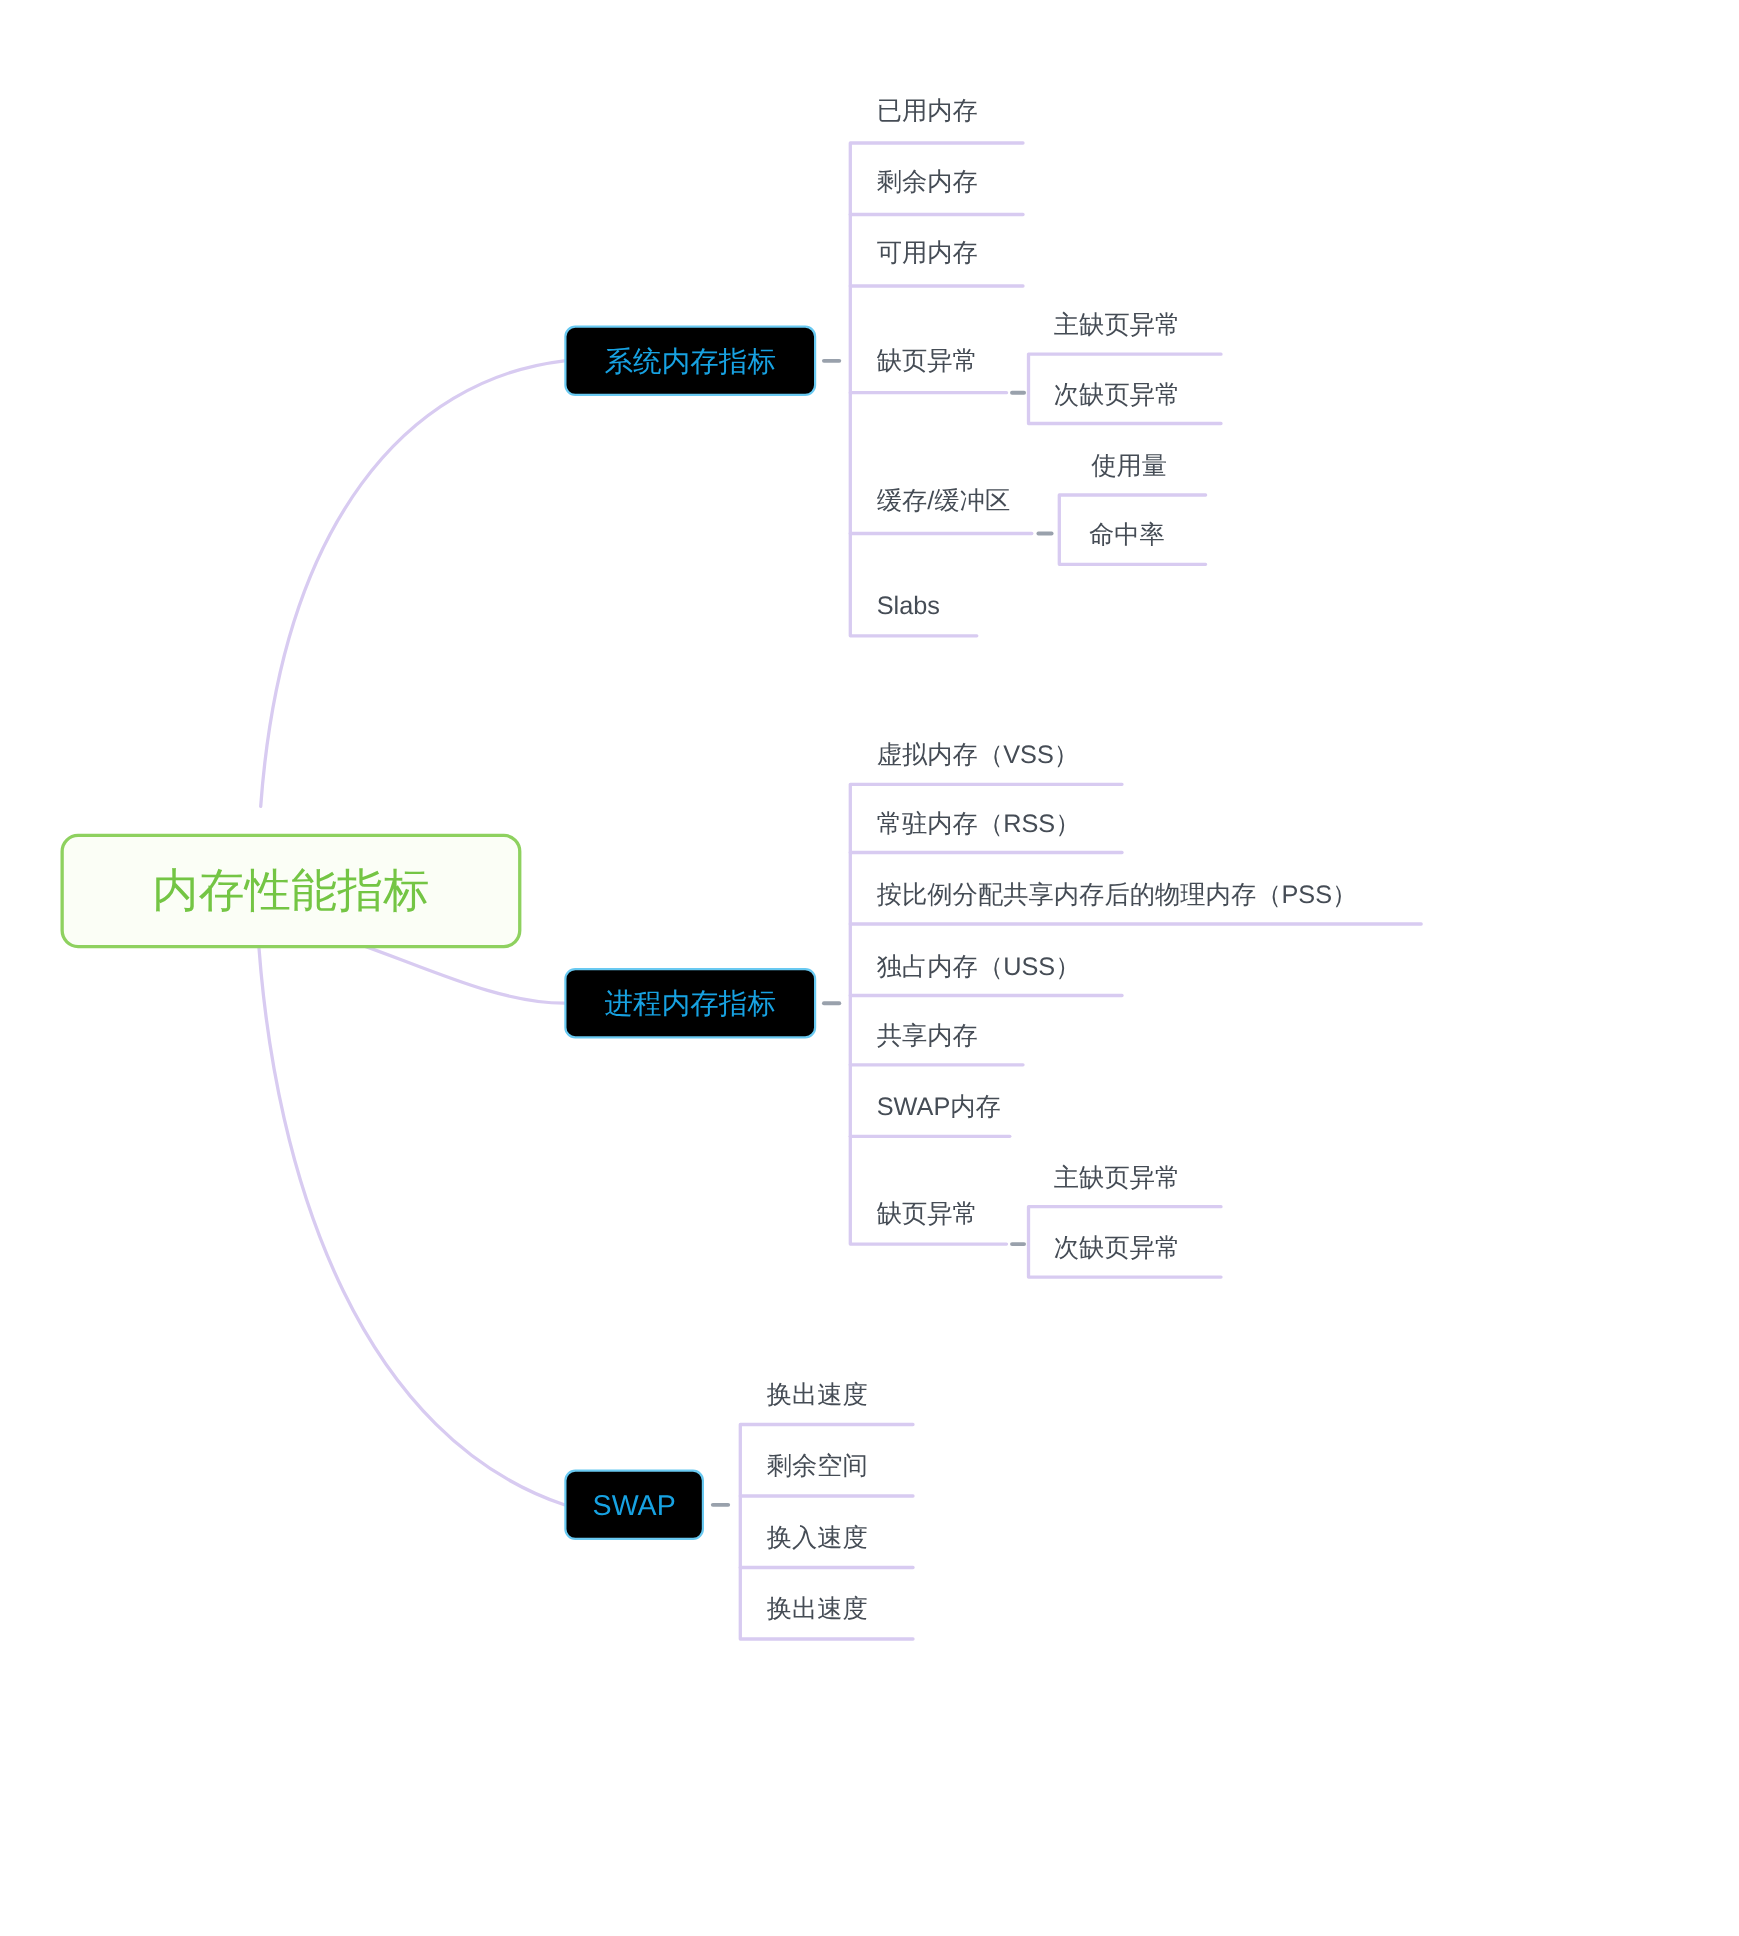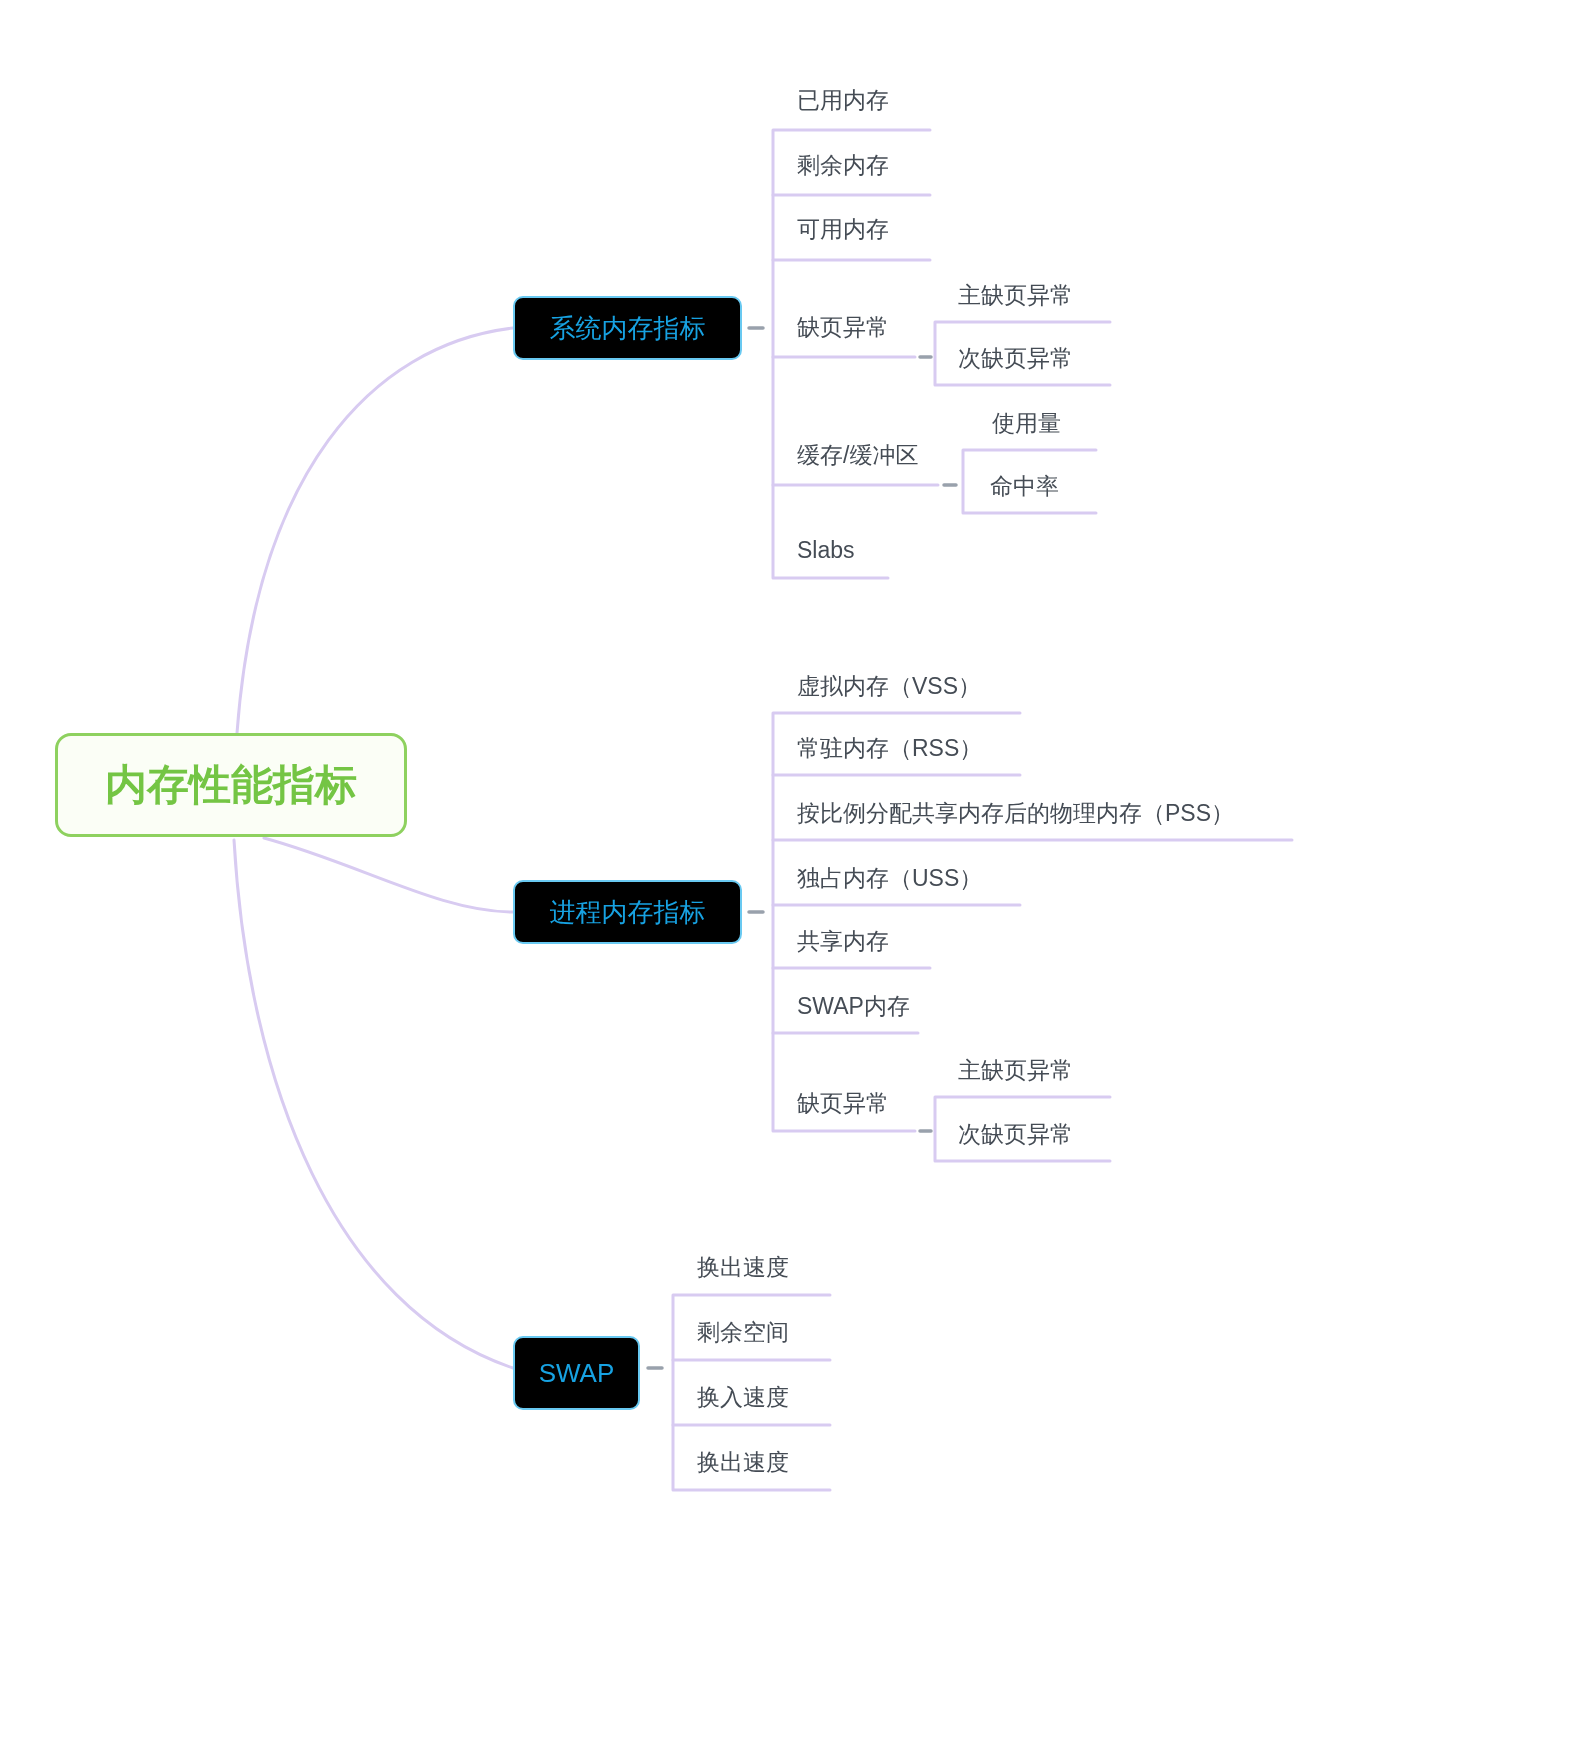--- a/index.html
+++ b/index.html
@@ -98,33 +98,33 @@
     <path class="branchline" d="M 673 1425 L 830 1425"></path>
 
     <path class="dash" d="M 749 328 L 763 328"></path>
     <path class="dash" d="M 920 357 L 931 357"></path>
     <path class="dash" d="M 944 485 L 956 485"></path>
     <path class="dash" d="M 749 912 L 763 912"></path>
     <path class="dash" d="M 920 1131 L 931 1131"></path>
     <path class="dash" d="M 648 1368 L 662 1368"></path>
   </svg>
 
-  <div class="node root-node" style="left:55px; top:733px; width:352px; height:104px;font-weight:bold;">
+  <div class="node root-node" style="left:55px; top:758px; width:419px; height:104px;">
     <span>内存性能指标</span>
   </div>
 
   <div class="node branch-node" style="left:513px; top:296px; width:229px; height:64px;">
     <span>系统内存指标</span>
   </div>
 
   <div class="node branch-node" style="left:513px; top:880px; width:229px; height:64px;">
     <span>进程内存指标</span>
   </div>
 
-  <div class="node branch-node" style="left:513px; top:1336px; width:127px; height:74px;">
+  <div class="node branch-node" style="left:513px; top:1336px; width:127px; height:64px;">
     <span>SWAP</span>
   </div>
 
   <div class="leaf" style="left:797px; top:85px;">已用内存</div>
   <div class="leaf" style="left:797px; top:150px;text-align:center;">剩余内存</div>
   <div class="leaf" style="left:797px; top:214px;">可用内存</div>
   <div class="leaf" style="left:797px; top:312px;">缺页异常</div>
   <div class="leaf" style="left:958px; top:280px;">主缺页异常</div>
   <div class="leaf" style="left:958px; top:343px;">次缺页异常</div>
   <div class="leaf" style="left:797px; top:440px;">缓存/缓冲区</div>

